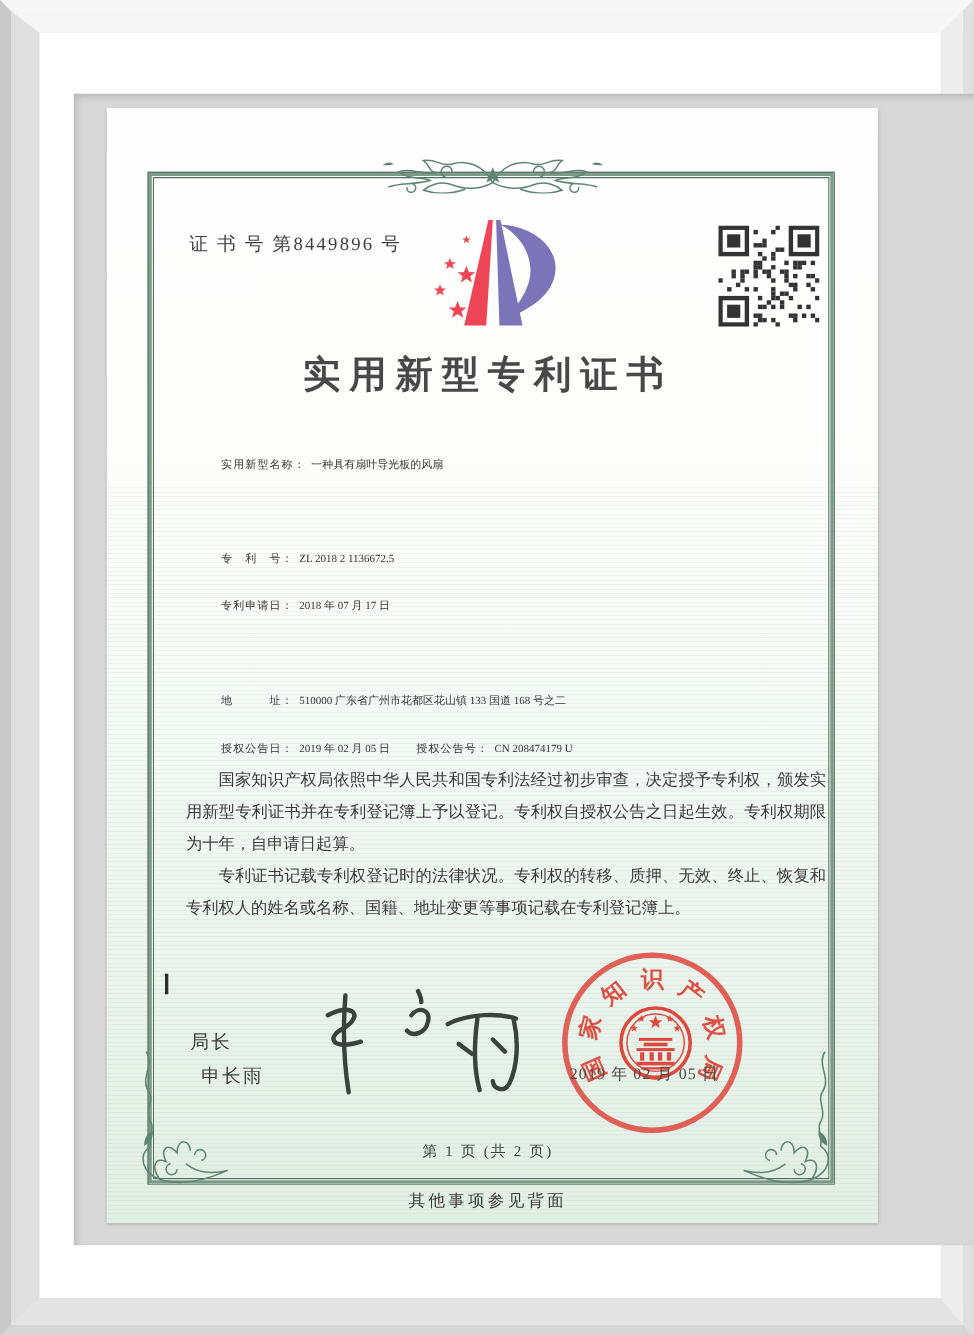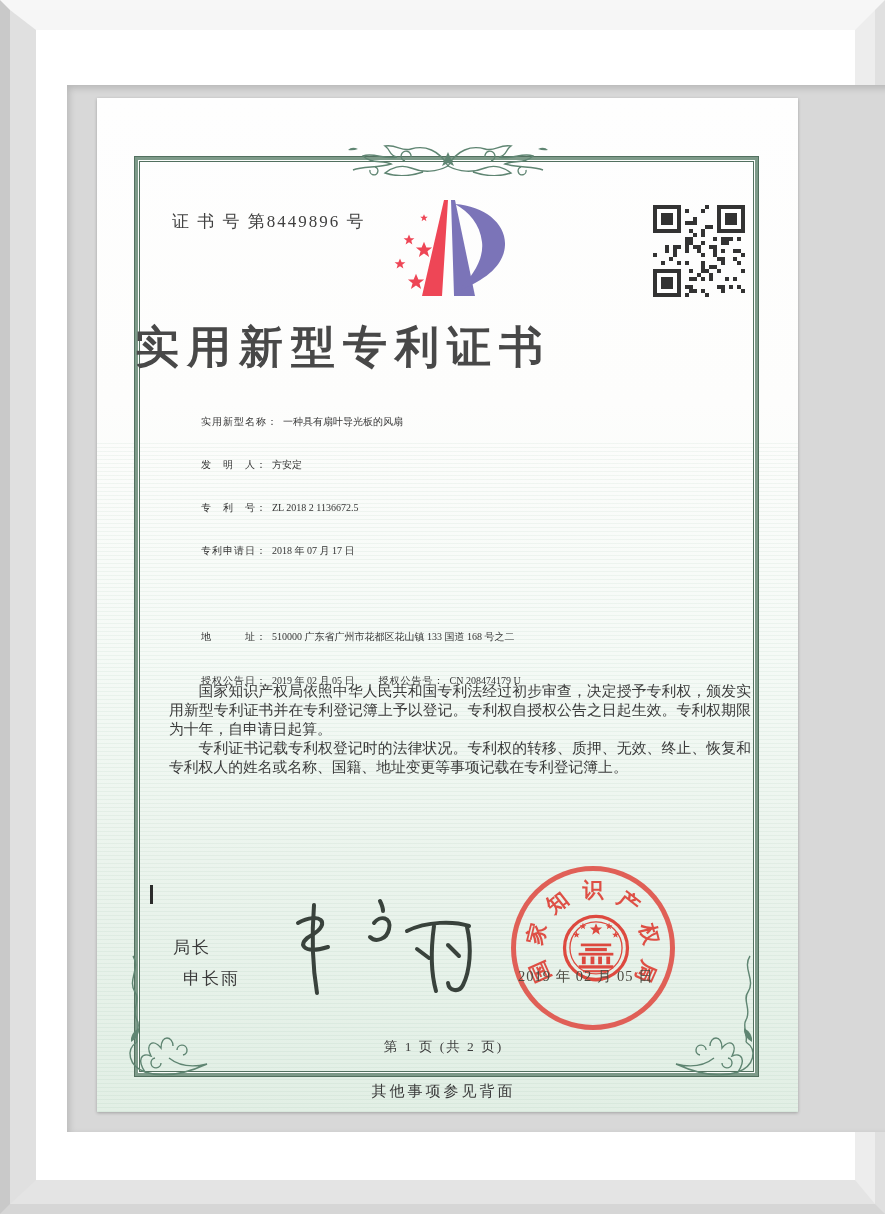--- a/index.html
+++ b/index.html
@@ -23,28 +23,28 @@
     border:3px solid #7d9a89;
     box-shadow:0 0 0 1px #52705f, inset 0 0 0 1px #fbfdfb, inset 0 0 0 2px #52705f;}
   .orn{position:absolute;z-index:3;}
   .orn-top{left:246px;top:42px;}
   .orn-bl{left:24px;top:856px;}
   .orn-br{left:570px;top:856px;transform:scaleX(-1);}
   .cert-no{position:absolute;left:75px;top:112px;z-index:2;font-size:17px;letter-spacing:2px;
     color:#3f3f3f;white-space:pre;}
   .logo{position:absolute;left:288px;top:100px;z-index:2;}
   .qr{position:absolute;left:556px;top:107px;z-index:2;}
-  .title{position:absolute;left:38px;width:617px;top:220px;z-index:2;
-    font-size:44px;font-weight:bold;letter-spacing:8px;color:#484848;white-space:nowrap;font-family:Liberation Mono, monospace;}
+  .title{position:absolute;left:38px;width:617px;top:220px;z-index:2;text-align:center;
+    font-size:34px;font-weight:bold;letter-spacing:8px;color:#484848;white-space:nowrap;font-family:Liberation Mono, monospace;}
   .frow{position:absolute;left:74px;z-index:2;font-size:10px;color:#343434;white-space:pre;}
   .frow .lab{letter-spacing:1px;}
   .frow .val{margin-left:5px;}
   .frow .lab2{margin-left:24px;letter-spacing:1px;}
-  .paras{position:absolute;left:72px;top:584px;width:582px;z-index:2;font-size:14.8px;
-    color:#3a3a3a;line-height:19px;}
+  .paras{position:absolute;left:72px;top:598px;width:582px;z-index:2;font-size:14.8px;
+    color:#3a3a3a;line-height:29px;}
   .paras p{margin:0;text-indent:2em;text-align:justify;}
   .barcode{position:absolute;left:53px;top:787px;z-index:2;}
   .signer{position:absolute;left:76px;z-index:2;font-size:17px;color:#3c3c3c;letter-spacing:2px;text-align:center;}
   .signer.t1{top:838px;}
   .signer.t2{top:869px;margin-left:10px;}
   .signature{position:absolute;left:165px;top:795px;z-index:4;}
   .seal{position:absolute;left:414px;top:768px;width:164px;height:164px;z-index:3;
     border:5px solid rgba(223,69,60,.88);border-radius:50%;box-sizing:border-box;opacity:.96;}
   .seal-char{position:absolute;left:50%;top:50%;font-size:21px;font-weight:bold;
     color:rgba(221,63,53,.95);font-family:"Liberation Serif","DejaVu Serif",serif;}
@@ -214,23 +214,20 @@
               <rect x="0" y="64" width="28" height="28" fill="#333"></rect>
               <rect x="4" y="68" width="20" height="20" fill="#fff"></rect>
               <rect x="8" y="72" width="12" height="12" fill="#333"></rect>
             </svg>
 
           <div class="title">实用新型专利证书</div>
 
           <div class="frow" style="top:306px">
             <span class="lab">实用新型名称：</span><span class="val">一种具有扇叶导光板的风扇</span>
           </div>
-          <div class="frow" style="top:349px">
-            <span class="lab">发　明　人：</span><span class="val">方安定</span>
-          </div>
           <div class="frow" style="top:392px">
             <span class="lab">专　利　号：</span><span class="val">ZL 2018 2 1136672.5</span>
           </div>
           <div class="frow" style="top:435px">
             <span class="lab">专利申请日：</span><span class="val">2018 年 07 月 17 日</span>
           </div>
           <div class="frow" style="top:521px">
             <span class="lab">地　　　址：</span><span class="val">510000 广东省广州市花都区花山镇 133 国道 168 号之二</span>
           </div>
           <div class="frow" style="top:565px">

